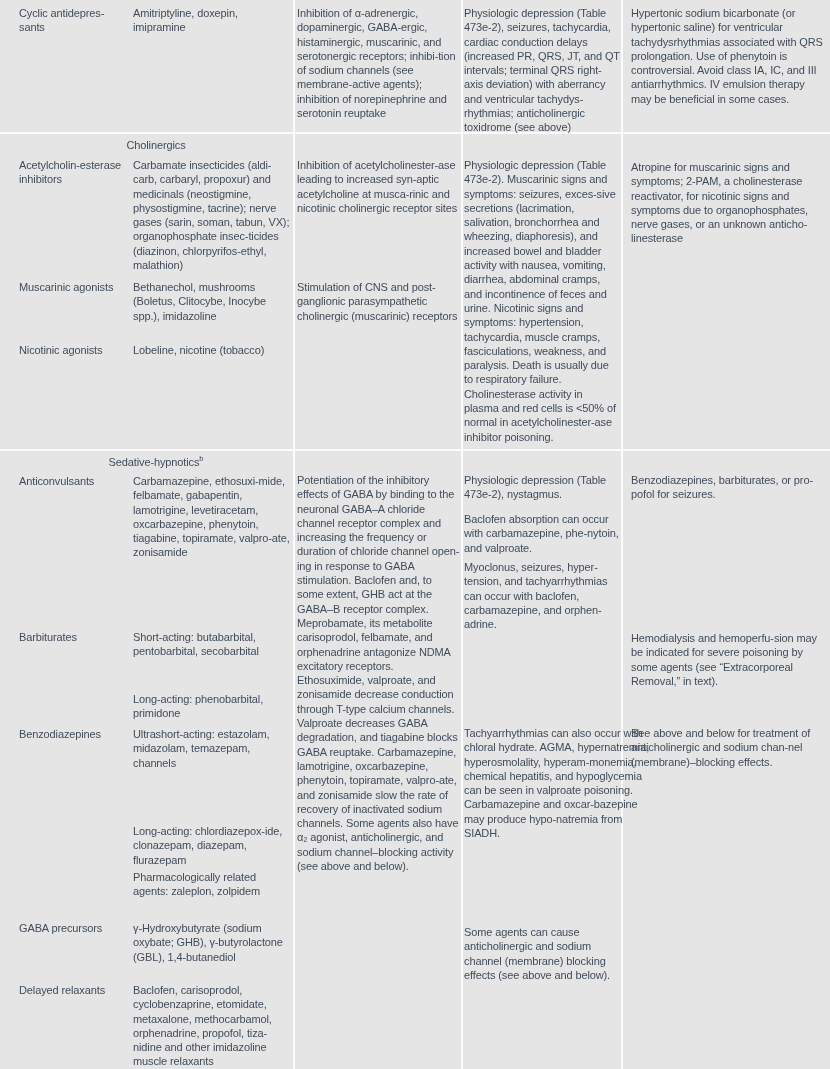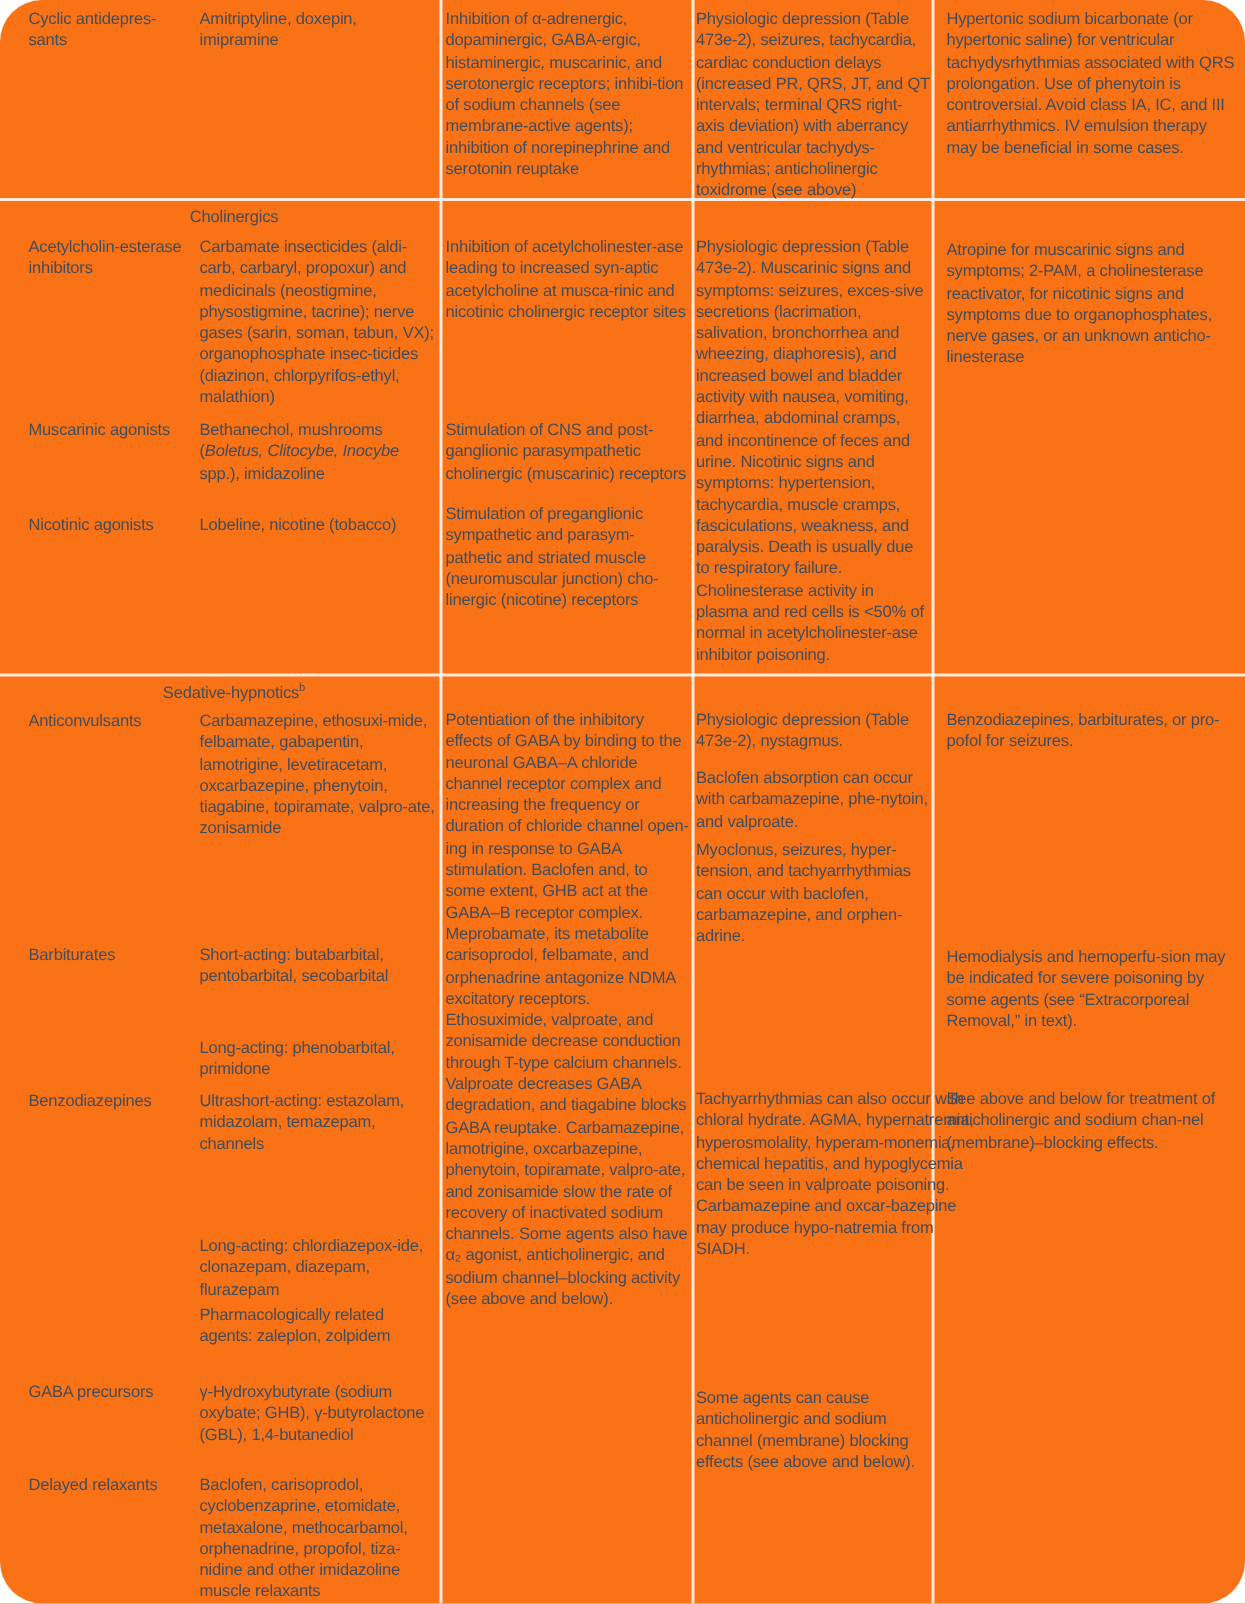--- a/index.html
+++ b/index.html
@@ -1,30 +1,29 @@
 <!DOCTYPE html>
 <html><head>
 <meta charset="utf-8">
 <style>
   html,body{margin:0;padding:0;}
   .page{
     position:relative;
     width:830px;height:1069px;
-    background:#f97316;
+    background:#e5e5e5;
     overflow:hidden;
     font-family:"Liberation Sans","DejaVu Sans",sans-serif;
     font-size:11px;
     line-height:14.3px;
     letter-spacing:-0.12px;
     color:#414c5b;
-    border-radius:28px;
   }
   .cell{position:absolute;}
   .hdr{position:absolute;text-align:center;}
-  .it{font-style:italic;}
+  .it{}
   .sup{font-size:7.5px;vertical-align:super;line-height:0;}
   .vrule{position:absolute;top:0;width:2px;height:1069px;background:rgba(255,255,255,0.85);}
   .hrule{position:absolute;left:0;width:830px;height:2px;background:rgba(255,255,255,0.85);}
 </style>
 </head>
 <body>
 
 <div class="page">
 
   <div class="vrule" style="left:293px"></div>
@@ -47,21 +46,20 @@
   <div class="cell" style="left:297px;top:158px;width:163px">Inhibition of acetylcholinester-ase leading to increased syn-aptic acetylcholine at musca-rinic and nicotinic cholinergic receptor sites</div>
   <div class="cell" style="left:464px;top:158px;width:156px">Physiologic depression (Table 473e-2). Muscarinic signs and symptoms: seizures, exces-sive secretions (lacrimation, salivation, bronchorrhea and wheezing, diaphoresis), and increased bowel and bladder activity with nausea, vomiting, diarrhea, abdominal cramps, and incontinence of feces and urine. Nicotinic signs and symptoms: hypertension, tachycardia, muscle cramps, fasciculations, weakness, and paralysis. Death is usually due to respiratory failure. Cholinesterase activity in plasma and red cells is &lt;50% of normal in acetylcholinester-ase inhibitor poisoning.</div>
   <div class="cell" style="left:631px;top:160px;width:196px">Atropine for muscarinic signs and symptoms; 2-PAM, a cholinesterase reactivator, for nicotinic signs and symptoms due to organophosphates, nerve gases, or an unknown anticho-linesterase</div>
 
   <div class="cell" style="left:19px;top:280px;width:108px">Muscarinic agonists</div>
   <div class="cell" style="left:133px;top:280px;width:158px"><span>Bethanechol, mushrooms (</span><span class="it">Boletus, Clitocybe, Inocybe</span><span> spp.), imidazoline</span></div>
   <div class="cell" style="left:297px;top:280px;width:163px">Stimulation of CNS and post-ganglionic parasympathetic cholinergic (muscarinic) receptors</div>
 
   <div class="cell" style="left:19px;top:343px;width:108px">Nicotinic agonists</div>
   <div class="cell" style="left:133px;top:343px;width:158px">Lobeline, nicotine (tobacco)</div>
-  <div class="cell" style="left:297px;top:336px;width:163px">Stimulation of preganglionic sympathetic and parasym-pathetic and striated muscle (neuromuscular junction) cho-linergic (nicotine) receptors</div>
 
   <div class="hdr" style="left:6px;top:455px;width:300px"><span>Sedative-hypnotics</span><span class="sup">b</span></div>
 
   <div class="cell" style="left:19px;top:474px;width:108px">Anticonvulsants</div>
   <div class="cell" style="left:133px;top:474px;width:158px">Carbamazepine, ethosuxi-mide, felbamate, gabapentin, lamotrigine, levetiracetam, oxcarbazepine, phenytoin, tiagabine, topiramate, valpro-ate, zonisamide</div>
   <div class="cell" style="left:297px;top:473px;width:163px">Potentiation of the inhibitory effects of GABA by binding to the neuronal GABA–A chloride channel receptor complex and increasing the frequency or duration of chloride channel open-ing in response to GABA stimulation. Baclofen and, to some extent, GHB act at the GABA–B receptor complex. Meprobamate, its metabolite carisoprodol, felbamate, and orphenadrine antagonize NDMA excitatory receptors. Ethosuximide, valproate, and zonisamide decrease conduction through T-type calcium channels. Valproate decreases GABA degradation, and tiagabine blocks GABA reuptake. Carbamazepine, lamotrigine, oxcarbazepine, phenytoin, topiramate, valpro-ate, and zonisamide slow the rate of recovery of inactivated sodium channels. Some agents also have α₂ agonist, anticholinergic, and sodium channel–blocking activity (see above and below).</div>
   <div class="cell" style="left:464px;top:473px;width:156px">Physiologic depression (Table 473e-2), nystagmus.</div>
   <div class="cell" style="left:464px;top:512px;width:156px">Baclofen absorption can occur with carbamazepine, phe-nytoin, and valproate.</div>
   <div class="cell" style="left:464px;top:560px;width:156px">Myoclonus, seizures, hyper-tension, and tachyarrhythmias can occur with baclofen, carbamazepine, and orphen-adrine.</div>
   <div class="cell" style="left:631px;top:473px;width:196px">Benzodiazepines, barbiturates, or pro-pofol for seizures.</div>

